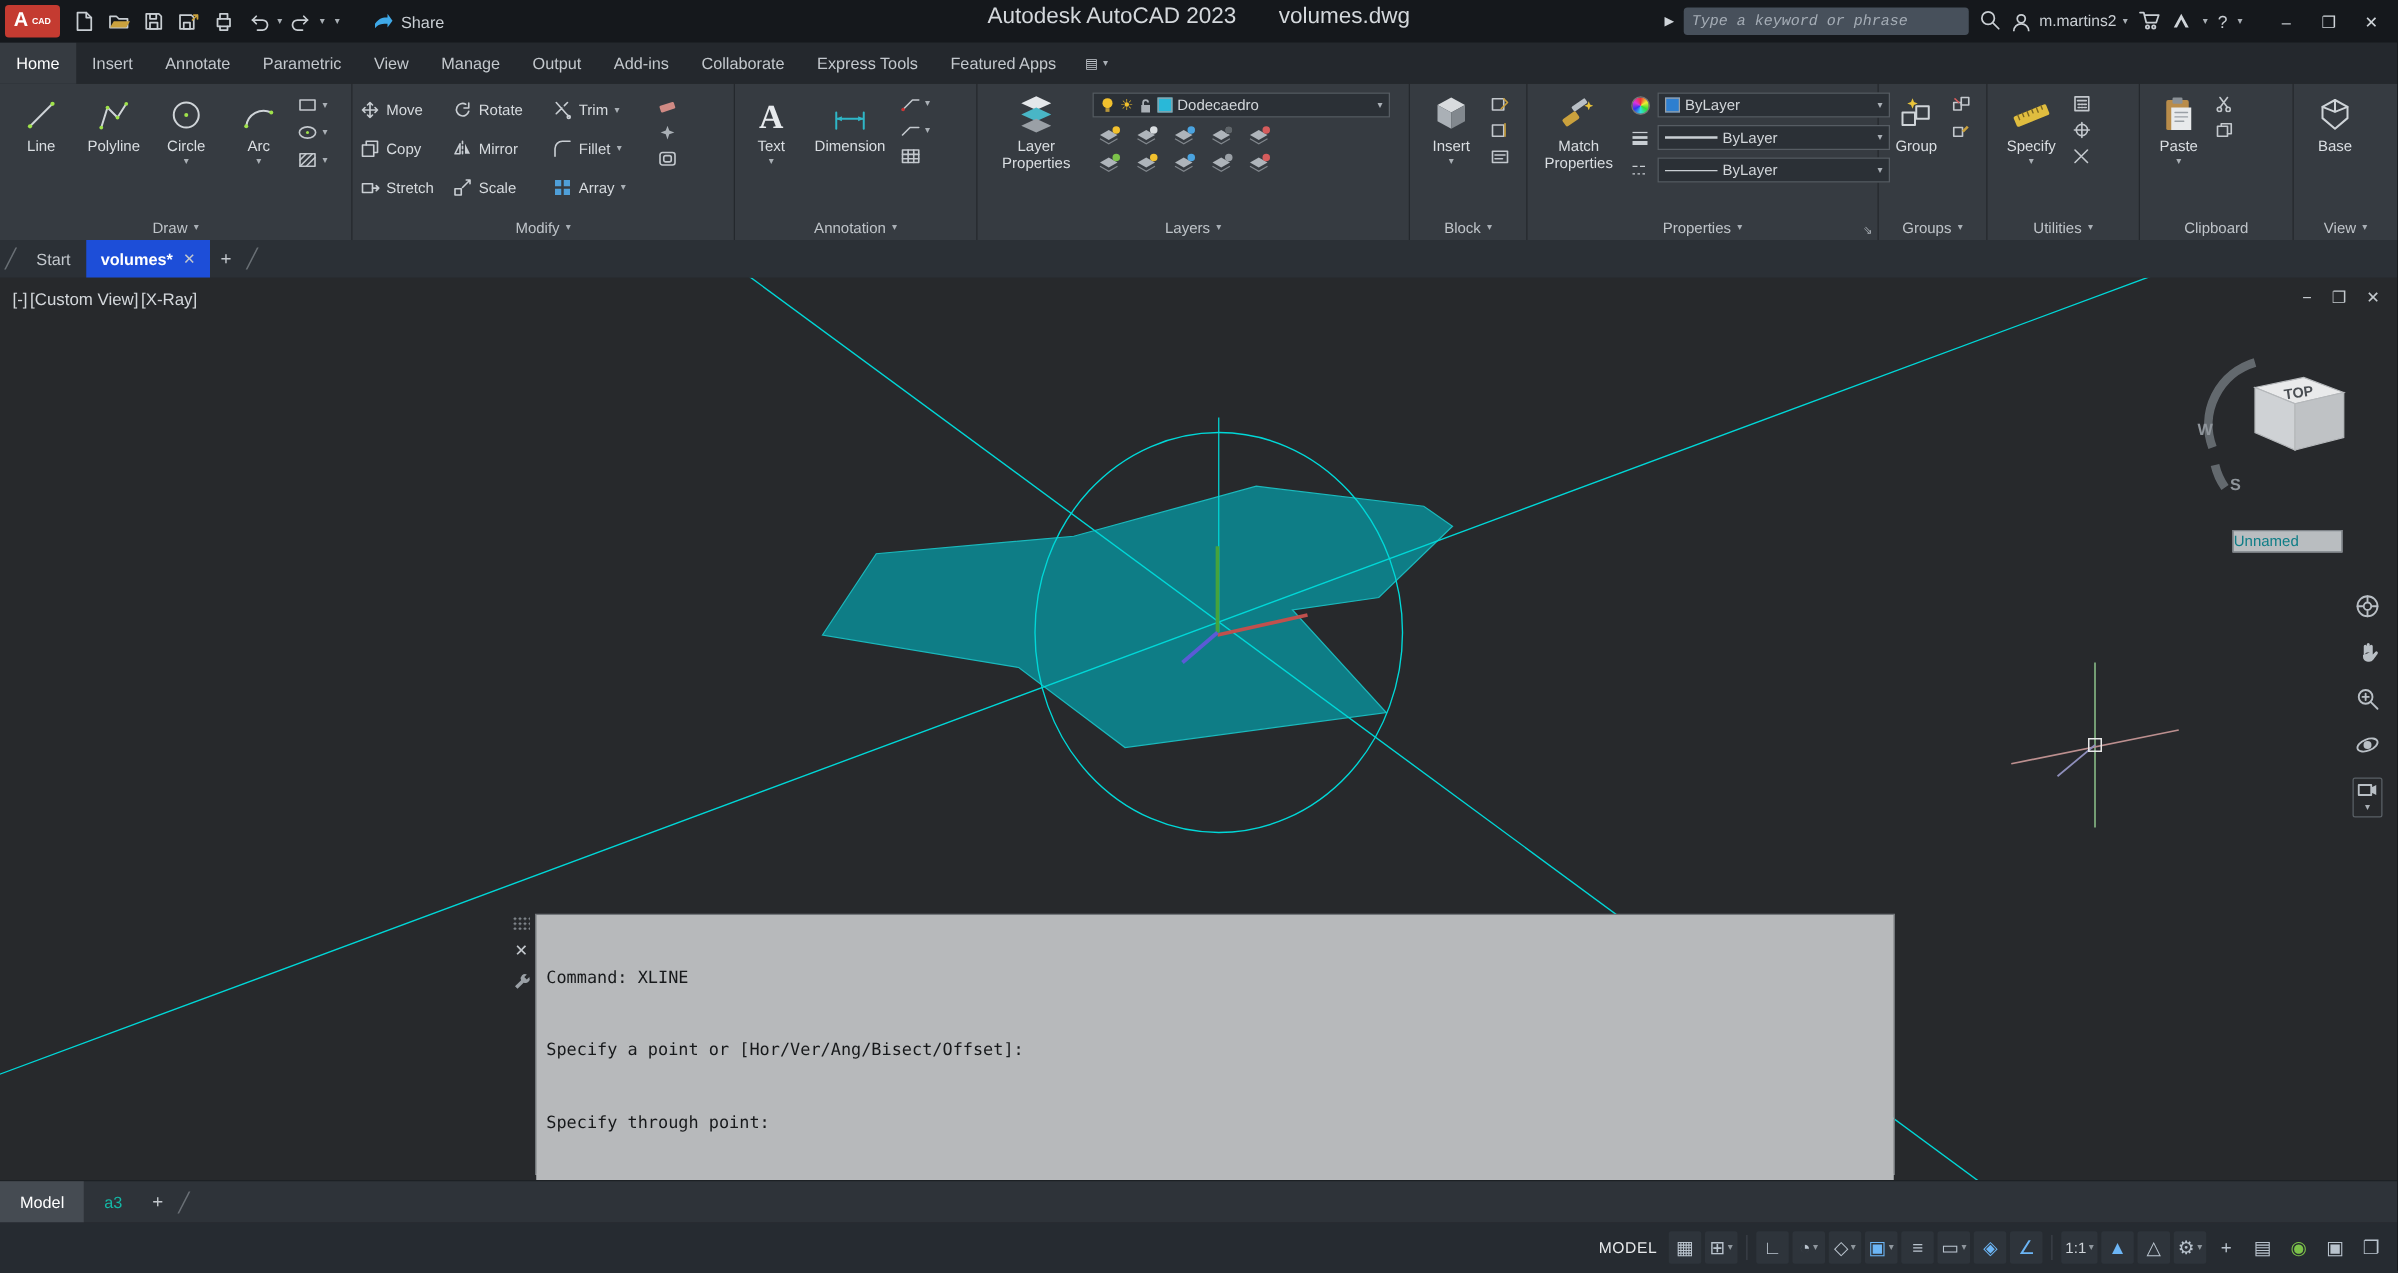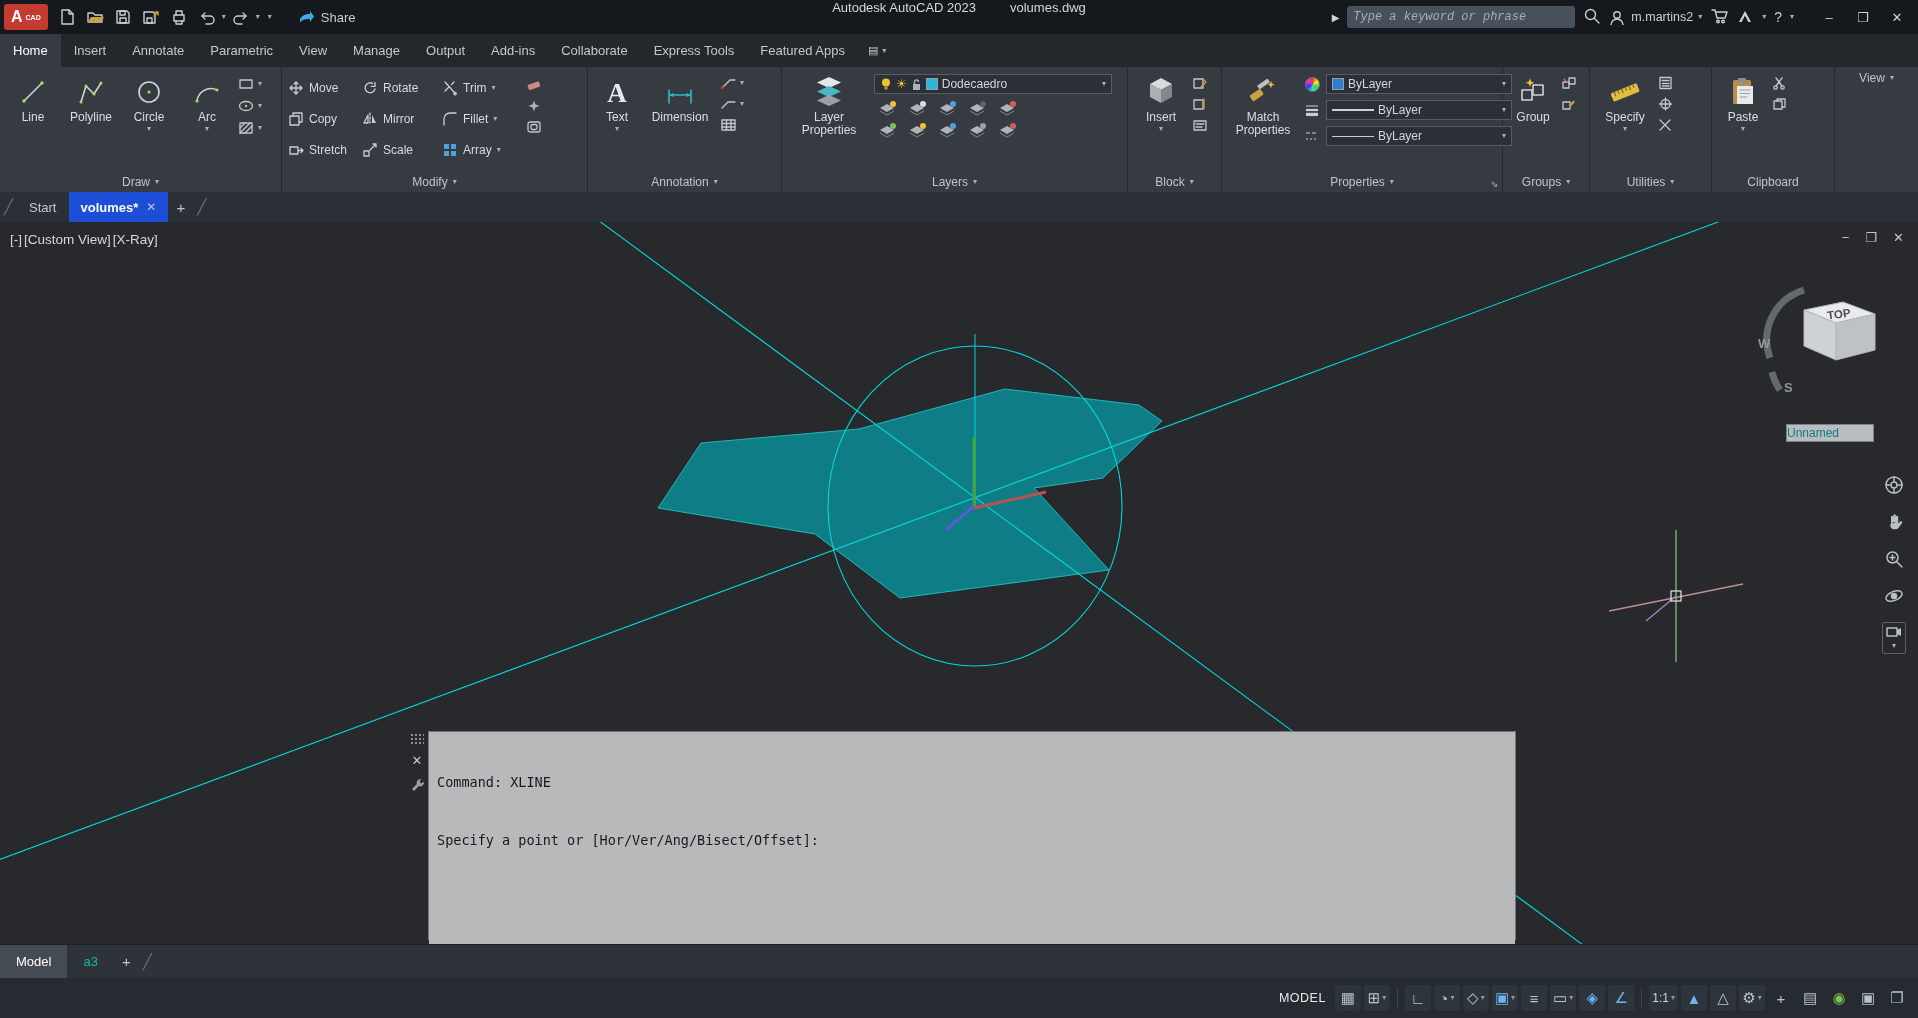--- a/index.html
+++ b/index.html
@@ -10,21 +10,21 @@
 
 .titlebar{position:absolute;left:0;top:0;width:1918px;height:34px;background:#15181c;display:flex;align-items:center;z-index:50}
 .logo{display:flex;align-items:center;gap:3px;background:#c43b31;height:26px;margin:0 6px 0 4px;padding:0 7px;border-radius:3px}
 .logo .big{color:#fff;font-weight:bold;font-size:16px;line-height:16px}
 .logo .sub{color:#fff;font-size:7px;font-weight:bold}
 .qat{display:flex;align-items:center;gap:2px}
 .qbtn{width:26px;height:26px;display:flex;align-items:center;justify-content:center;border-radius:2px}
 .qbtn svg{stroke:#c9ced3;fill:none;stroke-width:1.4;stroke-linecap:round;stroke-linejoin:round}
 .caret{font-size:8px;color:#aab0b6;line-height:8px}
 .share{display:flex;align-items:center;gap:6px;margin-left:26px;color:#c9ced3;font-size:13px}
-.title-center{position:absolute;left:50%;transform:translateX(-50%);top:0;height:24px;display:flex;align-items:flex-start;gap:34px;color:#d4d8dc;font-size:13px;white-space:nowrap}
+.title-center{position:absolute;left:50%;transform:translateX(-50%);top:0;height:24px;display:flex;align-items:center;gap:34px;color:#d4d8dc;font-size:18px;white-space:nowrap}
 .tb-right{margin-left:auto;display:flex;align-items:center;gap:8px;padding-right:4px}
 .search-pill{display:flex;align-items:center;width:228px;height:22px;background:#47505b;border-radius:3px;padding:0 6px}
 .search-pill input{flex:1;background:transparent;border:none;outline:none;color:#cfd4d9;font-style:italic;font-size:12px;font-family:Liberation Mono, monospace}
 .search-pill input::placeholder{color:#a5adb6;font-style:italic}
 .tbico svg{stroke:#c9ced3;fill:none;stroke-width:1.4;stroke-linecap:round;stroke-linejoin:round}
 .user{display:flex;align-items:center;gap:5px;color:#c9ced3;font-size:12.5px}
 .winbtns{display:flex;align-items:center;margin-left:10px}
 .winbtn{width:34px;height:34px;display:flex;align-items:center;justify-content:center;color:#cfd4d9;font-size:13px}
 
 
@@ -763,20 +763,31 @@
               </svg>
             </div>
         </div>
       </div>
       <div class="panel-label">
           <span>Clipboard</span>
         </div>
     </div>
 
     <div class="panel" style="width:83px;border-right:none">
+      <div class="panel-body">
+        <div class="bigbtn" style="width:54px">
+          <span class="bicon">
+              <svg width="30" height="30">
+                <path d="M15 3l10 5.5v9L15 26 5 17.5v-9z"></path>
+                <path d="M15 3v9.5M15 12.5l10-4M15 12.5l-10-4"></path>
+              </svg>
+            </span>
+          <span>Base</span>
+        </div>
+      </div>
       <div class="panel-label">
           <span>View</span>
           <span class="caret">▾</span>
         </div>
     </div>
   </div>
 
   <div class="ftabs">
     <span class="slash">╱</span>
     <div class="ftab">
@@ -886,20 +897,21 @@
         <div class="grip-dots"></div>
         <div class="cmd-x">✕</div>
         <svg width="15" height="15">
             <path d="M13.5 4.5a3.5 3.5 0 0 1-4.6 4.6L4 14l-2-2 4.9-4.9a3.5 3.5 0 0 1 4.6-4.6L9.4 4.6l2 2z" fill="#9aa0a6" stroke="none"></path>
           </svg>
       </div>
       <div class="cmd-main">
         <div class="cmd-lines">
           <div>Command: XLINE</div>
           <div>Specify a point or [Hor/Ver/Ang/Bisect/Offset]:</div>
+          <div>Specify through point:</div>
           
           
           
           
           
           
         </div>
 
       </div>
     </div>

